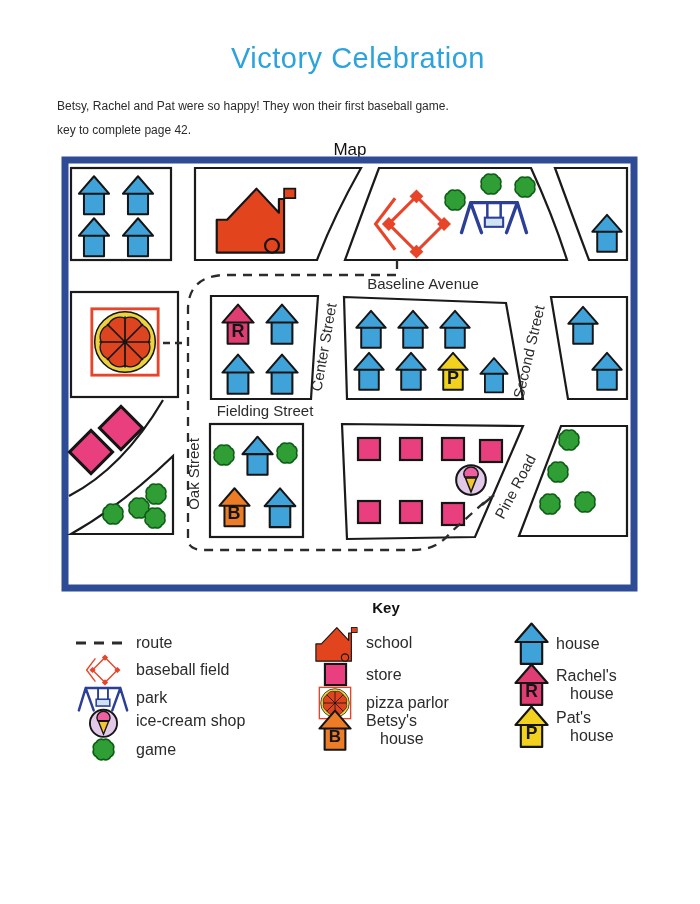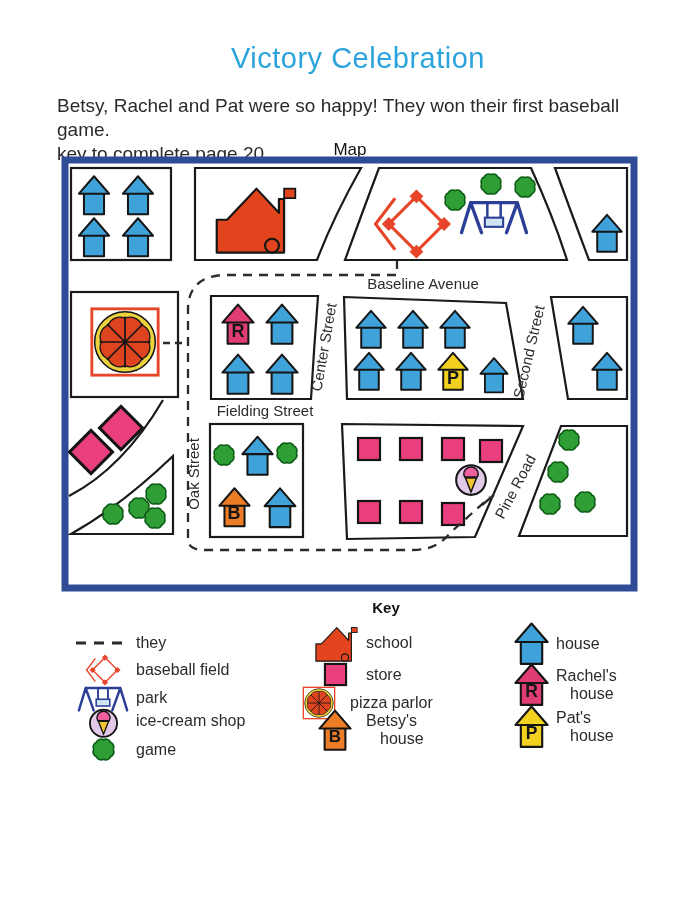--- a/index.html
+++ b/index.html
@@ -1,20 +1,20 @@
 <!DOCTYPE html>
 <html><head>
 <meta charset="utf-8">
 <style>
   html,body{margin:0;padding:0;background:#fff;}
   .page{position:relative;width:700px;height:904px;background:#ffffff;
         font-family:"Liberation Sans",sans-serif;color:#2b2b2b;overflow:hidden;}
   .title{position:absolute;top:42px;left:0;width:100%;text-align:center;
          font-size:29px;font-weight:normal;color:#2ca3dc;letter-spacing:.5px;padding-left:8px;}
-  .intro{position:absolute;top:94px;left:57px;width:585px;font-size:19px;line-height:24px;}
+  .intro{position:absolute;top:94px;left:57px;width:585px;font-size:12px;line-height:24px;}
   .map-heading{position:absolute;top:140px;left:0;width:100%;text-align:center;
          font-size:17px;font-weight:normal;color:#111;}
   svg.map{position:absolute;top:156px;left:61px;}
   .blk{fill:#ffffff;stroke:#1a1a1a;stroke-width:2.2;}
   .curve{fill:none;stroke:#1a1a1a;stroke-width:2.2;}
   .street-label{font-size:15px;fill:#2b2b2b;}
   .house-letter{font-size:18px;font-weight:bold;fill:#151515;}
   .route{fill:none;stroke:#2b2b2b;stroke-width:2.3;stroke-dasharray:9 7;}
   .key-heading{position:absolute;top:599px;left:0;width:100%;text-align:center;
          font-size:15px;font-weight:bold;color:#111;margin-left:36px;}
@@ -72,21 +72,21 @@
     </symbol>
   </defs>
 </svg>
 
 <div class="page">
 
   <div class="title">Victory Celebration</div>
 
   <div class="intro">
     <div>Betsy, Rachel and Pat were so happy! They won their first baseball game.</div>
-    <div>key to complete page 20.</div>
+    <div>key to complete page 42.</div>
   </div>
 
   <div class="map-heading">Map</div>
 
   <svg class="map" width="577" height="436" viewBox="0 0 577 436">
     <rect x="4" y="4" width="569" height="428" fill="#ffffff" stroke="#2e4b96" stroke-width="7"></rect>
 
     <g>
       <rect class="blk" x="10" y="12" width="100" height="92"></rect>
       <path class="blk" d="M134,12 L300,12 Q272,62 256,104 L134,104 Z"></path>
@@ -201,21 +201,21 @@
   </svg>
 
   <div class="key-heading">Key</div>
 
   <div class="key-row c1" style="left:70px;top:634px">
     <span class="key-icon">
         <svg width="58" height="14">
           <line x1="2" y1="7" x2="56" y2="7" stroke="#2b2b2b" stroke-width="3" stroke-dasharray="10 8"></line>
         </svg>
       </span>
-    <span class="key-label">they</span>
+    <span class="key-label">route</span>
   </div>
   <div class="key-row c1" style="left:70px;top:652px">
     <span class="key-icon">
         <svg width="38" height="36" viewBox="0 0 90 90">
           <use href="#sym-ballfield"></use>
         </svg>
       </span>
     <span class="key-label">baseball field</span>
   </div>
   <div class="key-row c1" style="left:70px;top:703px">
@@ -252,21 +252,21 @@
     <span class="key-label">school</span>
   </div>
   <div class="key-row c2" style="left:304px;top:662px">
     <span class="key-icon">
         <svg width="25" height="25" viewBox="0 0 26 26">
           <use href="#sym-store"></use>
         </svg>
       </span>
     <span class="key-label">store</span>
   </div>
-  <div class="key-row c2" style="left:288px;top:686px">
+  <div class="key-row c2" style="left:304px;top:686px">
     <span class="key-icon">
         <svg width="34" height="34" viewBox="0 0 76 76">
           <use href="#sym-pizza"></use>
         </svg>
       </span>
     <span class="key-label">pizza parlor</span>
   </div>
   <div class="key-row c2" style="left:304px;top:708px">
     <span class="key-icon">
       <svg width="34" height="44" viewBox="0 0 36 46">

